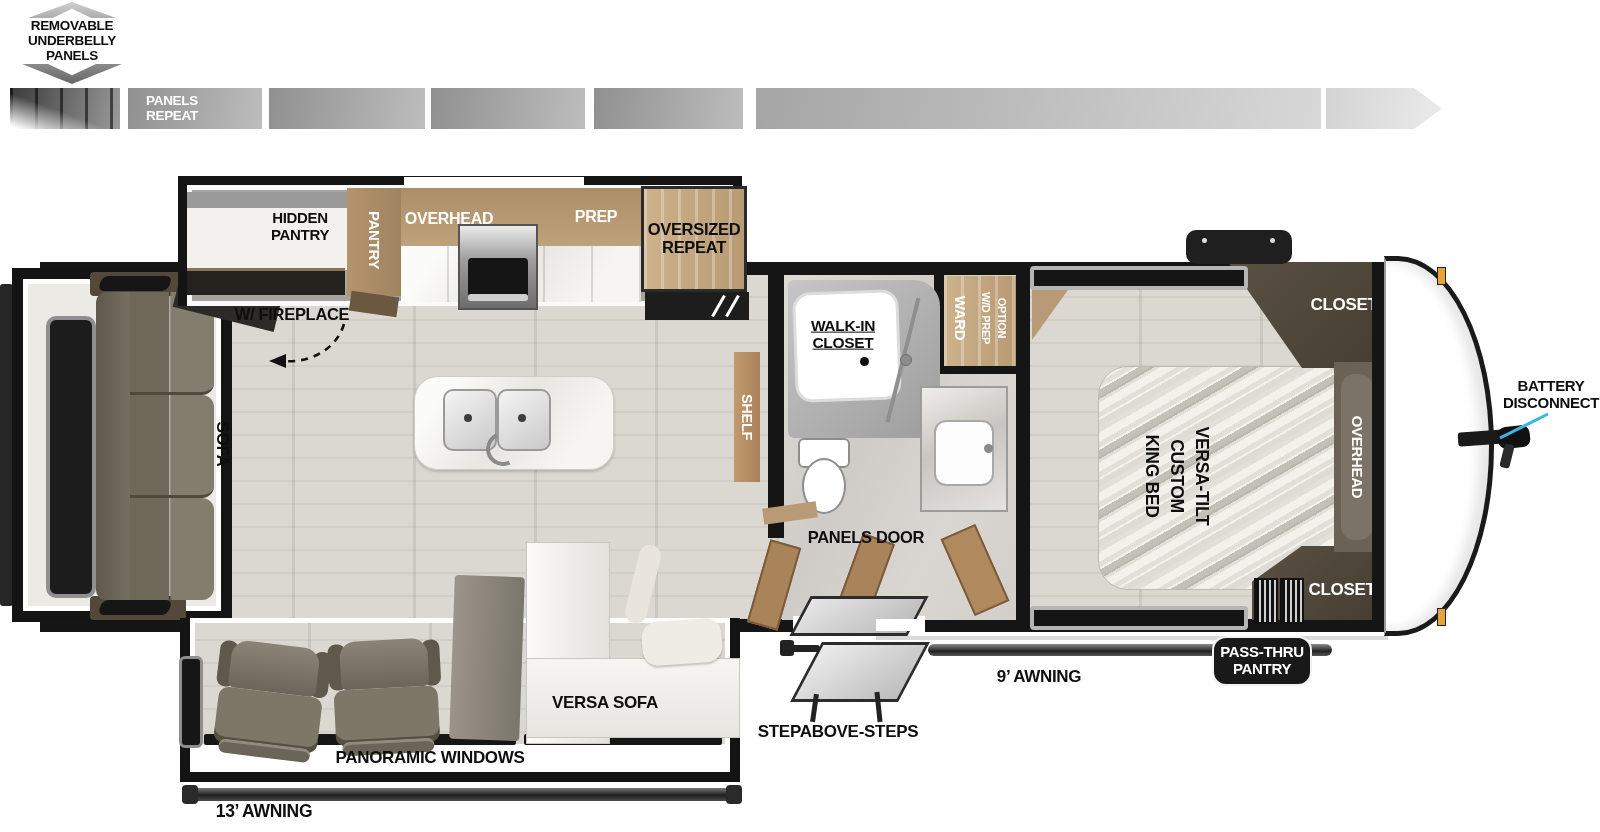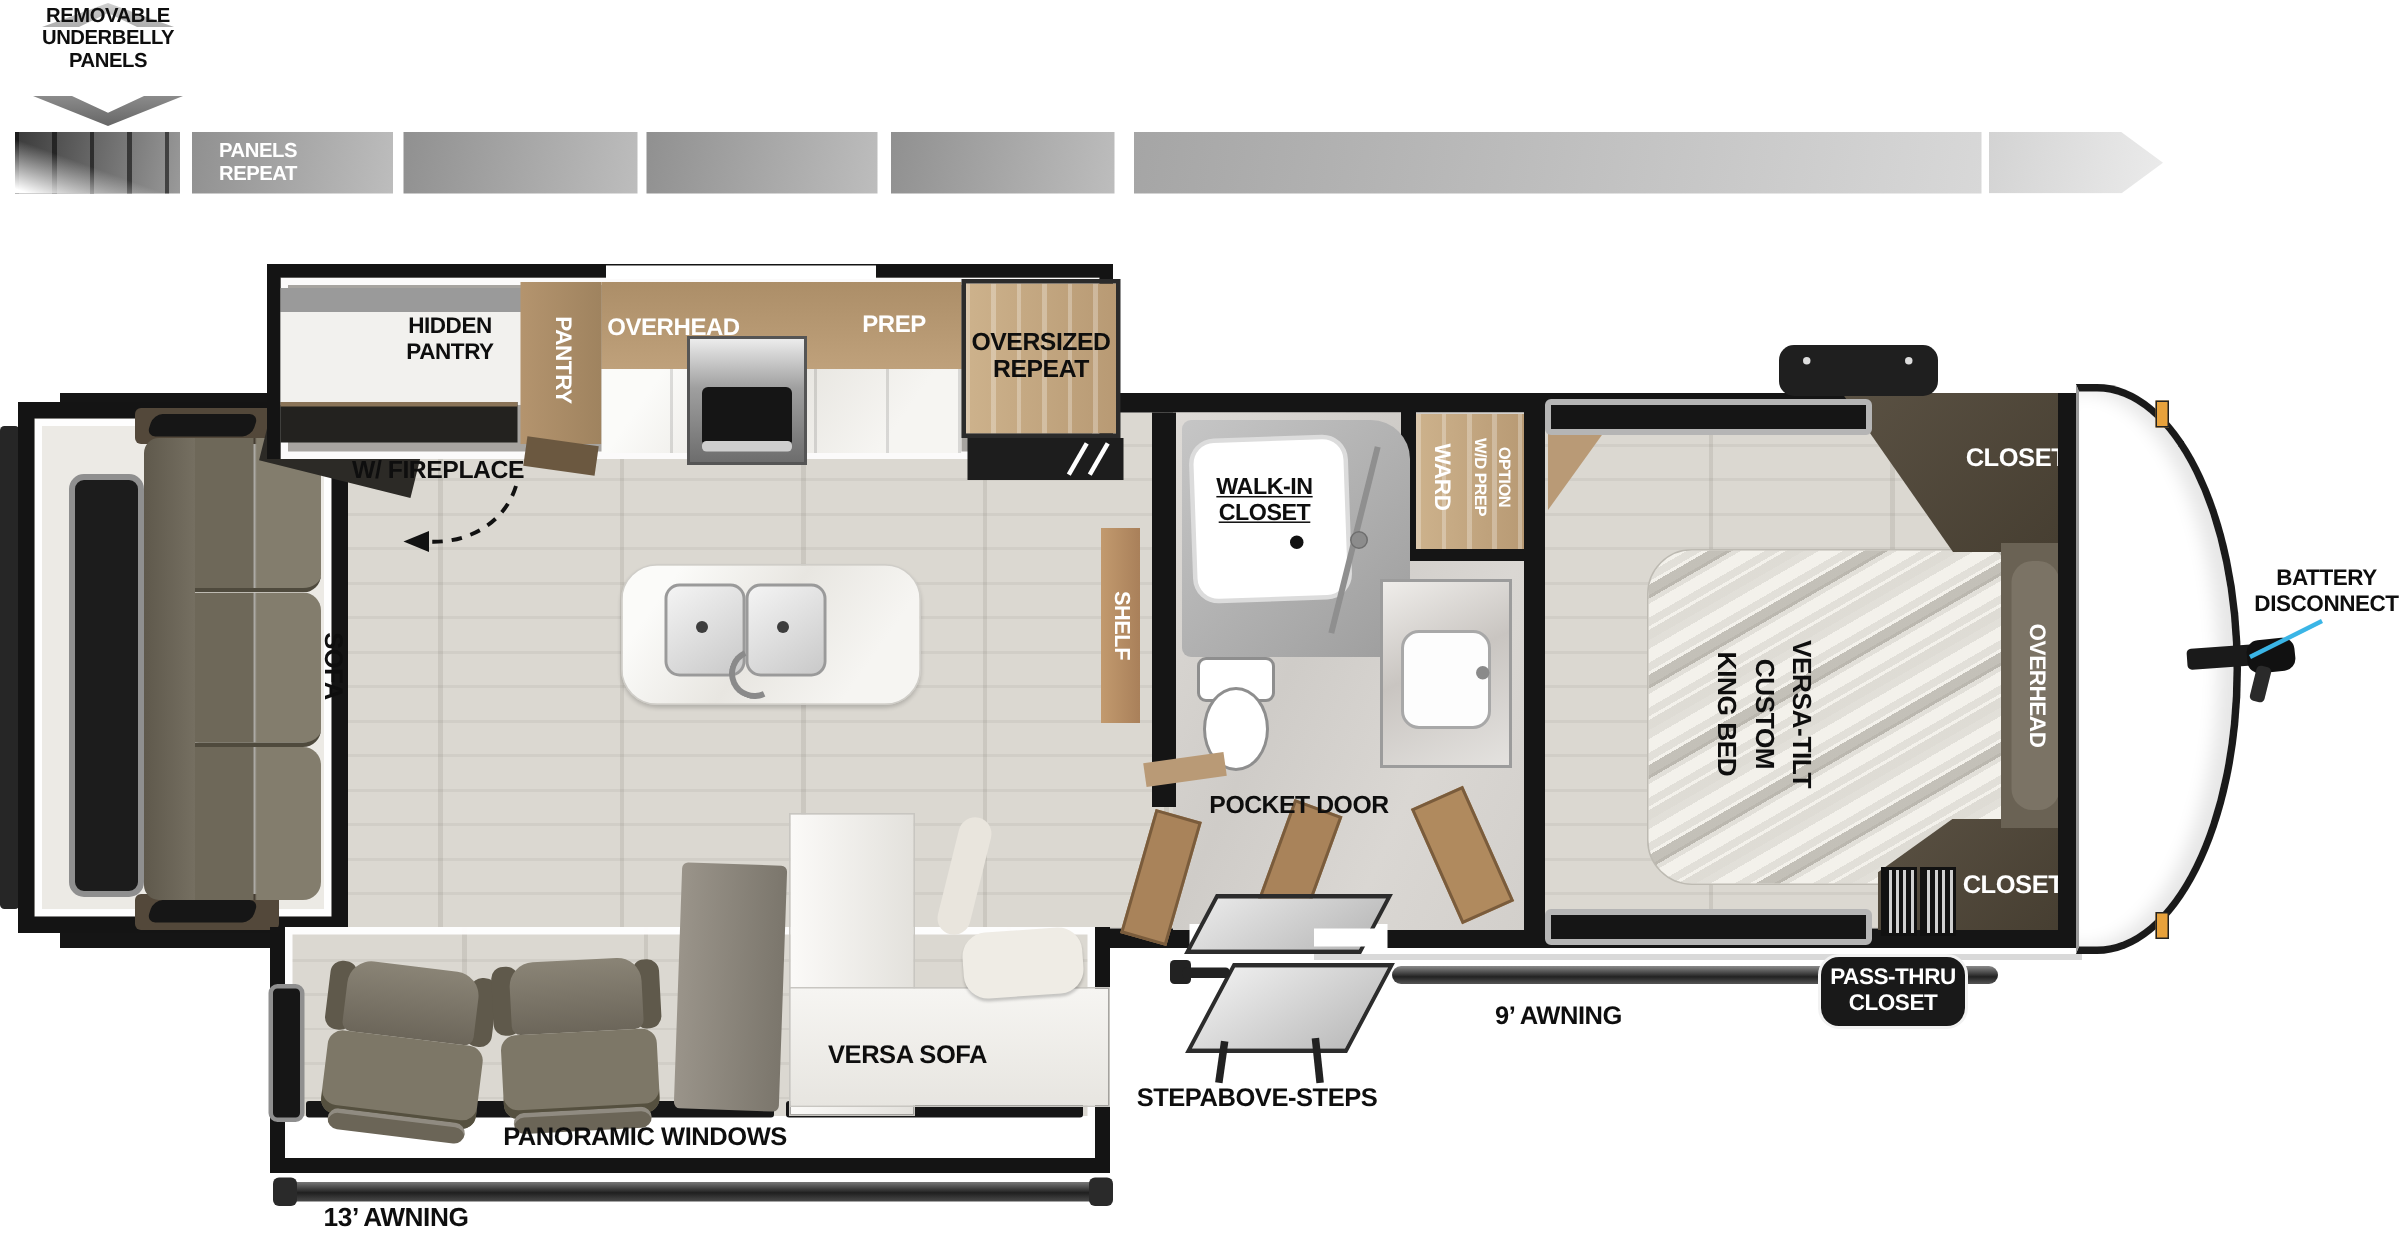--- a/index.html
+++ b/index.html
@@ -21,21 +21,21 @@
       repeating-linear-gradient(90deg, rgba(255,255,255,.28) 0 3px, rgba(0,0,0,0) 3px 17px),
       linear-gradient(90deg,#cdb28c,#b89a74);}
 </style>
 </head>
 <body>
 
 <div id="plan">
 
   <div class="abs" style="left:28px;top:2px;width:88px;height:16px;background:linear-gradient(180deg,#cfcfcf,#adadad);
               clip-path:polygon(50% 0,100% 100%,72% 100%,50% 42%,28% 100%,0 100%);"></div>
-  <div class="lbl" style="left:72px;top:25px;font-size:13.5px;">REMOVABLE
+  <div class="lbl" style="left:72px;top:41px;font-size:13.5px;">REMOVABLE
 UNDERBELLY
 PANELS</div>
   <div class="abs" style="left:22px;top:64px;width:100px;height:20px;background:linear-gradient(180deg,#8b8b8b,#666);
               clip-path:polygon(0 0,26% 0,50% 56%,74% 0,100% 0,50% 100%);"></div>
 
   <div class="panel" style="left:10px;width:110px;background:
          linear-gradient(200deg, rgba(255,255,255,0) 55%, #fff 96%),
          repeating-linear-gradient(90deg, rgba(0,0,0,.55) 0 3px, rgba(0,0,0,0) 3px 25px),
          linear-gradient(100deg,#3a3a3a,#9a9a9a);"></div>
   <div class="panel" style="left:128px;width:134px;"></div>
@@ -76,21 +76,21 @@
   <div class="abs" style="left:802px;top:458px;width:40px;height:52px;background:#fff;border:2px solid #8e8e8e;border-radius:50%;"></div>
 
   <div class="abs" style="left:920px;top:386px;width:88px;height:126px;border:2px solid #9c9c9c;box-sizing:border-box;
               background:linear-gradient(155deg,#efedea,#c9c5c1 45%,#e4e2df);"></div>
   <div class="abs" style="left:934px;top:420px;width:56px;height:62px;background:#fdfdfd;border:2px solid #a8a8a8;border-radius:12px;"></div>
   <div class="abs" style="left:984px;top:444px;width:9px;height:9px;background:#8a8a8a;border-radius:50%;"></div>
 
   <div class="abs" style="left:848px;top:536px;width:30px;height:78px;background:#a9835a;border:2px solid #7a5c3c;transform:rotate(20deg);"></div>
   <div class="abs" style="left:956px;top:528px;width:34px;height:80px;background:#b08a5e;border:2px solid #7a5c3c;transform:rotate(-24deg);"></div>
   <div class="abs" style="left:763px;top:505px;width:54px;height:16px;background:#b99a76;transform:rotate(-8deg);"></div>
-  <div class="lbl" style="left:866px;top:537px;font-size:16.5px;">POCKET DOOR</div>
+  <div class="lbl" style="left:866px;top:537px;font-size:16.5px;">PANELS DOOR</div>
 
   <div class="abs" style="left:734px;top:352px;width:26px;height:130px;background:linear-gradient(90deg,#c29a6e,#a9805a);"></div>
   <div class="lbl white rot90" style="left:747px;top:417px;font-size:14.5px;">SHELF</div>
 
   <div class="abs" style="left:0;top:284px;width:13px;height:322px;background:#262626;border-radius:3px;"></div>
   <div class="slidebox" style="left:12px;top:268px;width:220px;height:354px;background:#eceae5;border-width:11px;box-sizing:border-box;"></div>
   <div class="abs" style="left:46px;top:316px;width:42px;height:274px;background:#1c1c1c;border:4px solid #8f8f8f;border-radius:10px;"></div>
   <div class="abs" style="left:90px;top:272px;width:96px;height:24px;background:#53483a;border-radius:4px;">
     <div class="abs" style="left:10px;top:4px;width:70px;height:15px;background:#161616;border-radius:6px;transform:skewX(-18deg);"></div>
   </div>
@@ -264,15 +264,15 @@
 
   <div class="abs" style="left:876px;top:636px;width:512px;height:4px;background:#d9d9d9;"></div>
   <div class="abs" style="left:876px;top:619px;width:48px;height:12px;background:#fff;"></div>
   <div class="abs" style="left:928px;top:644px;width:404px;height:12px;border-radius:6px;
               background:linear-gradient(180deg,#8a8a8a,#222 60%,#555);"></div>
   <div class="lbl" style="left:1039px;top:677px;font-size:17px;">9’ AWNING</div>
 
   <div class="abs" style="left:1212px;top:636px;width:100px;height:50px;background:#191919;border:2px solid #f2f2f2;
               border-radius:14px;box-sizing:border-box;"></div>
   <div class="lbl white" style="left:1262px;top:661px;font-size:15px;">PASS-THRU
-CLOSET</div>
+PANTRY</div>
 
 </div>
 
 </body></html>

